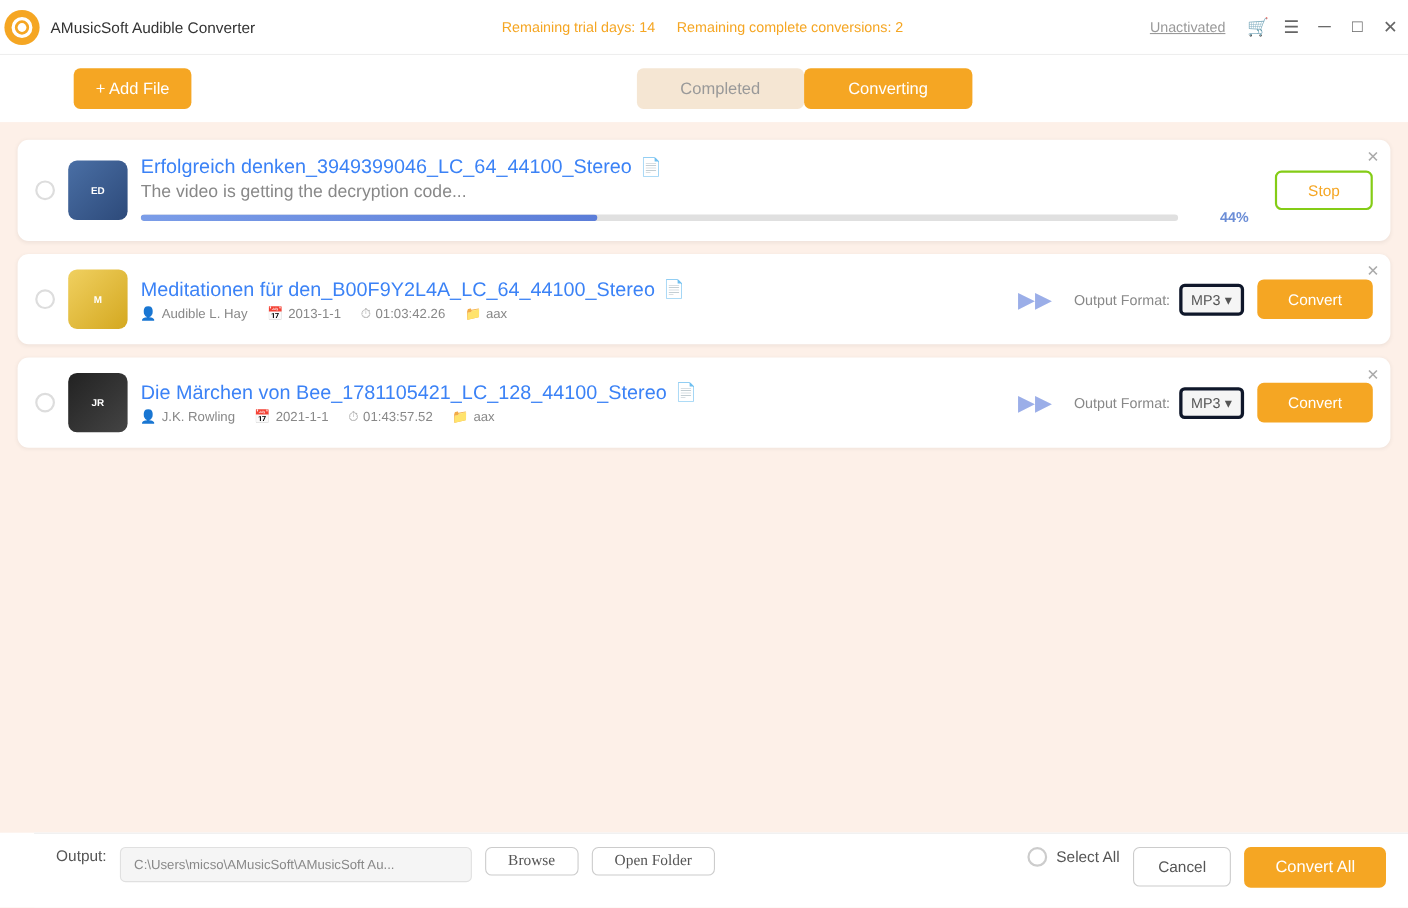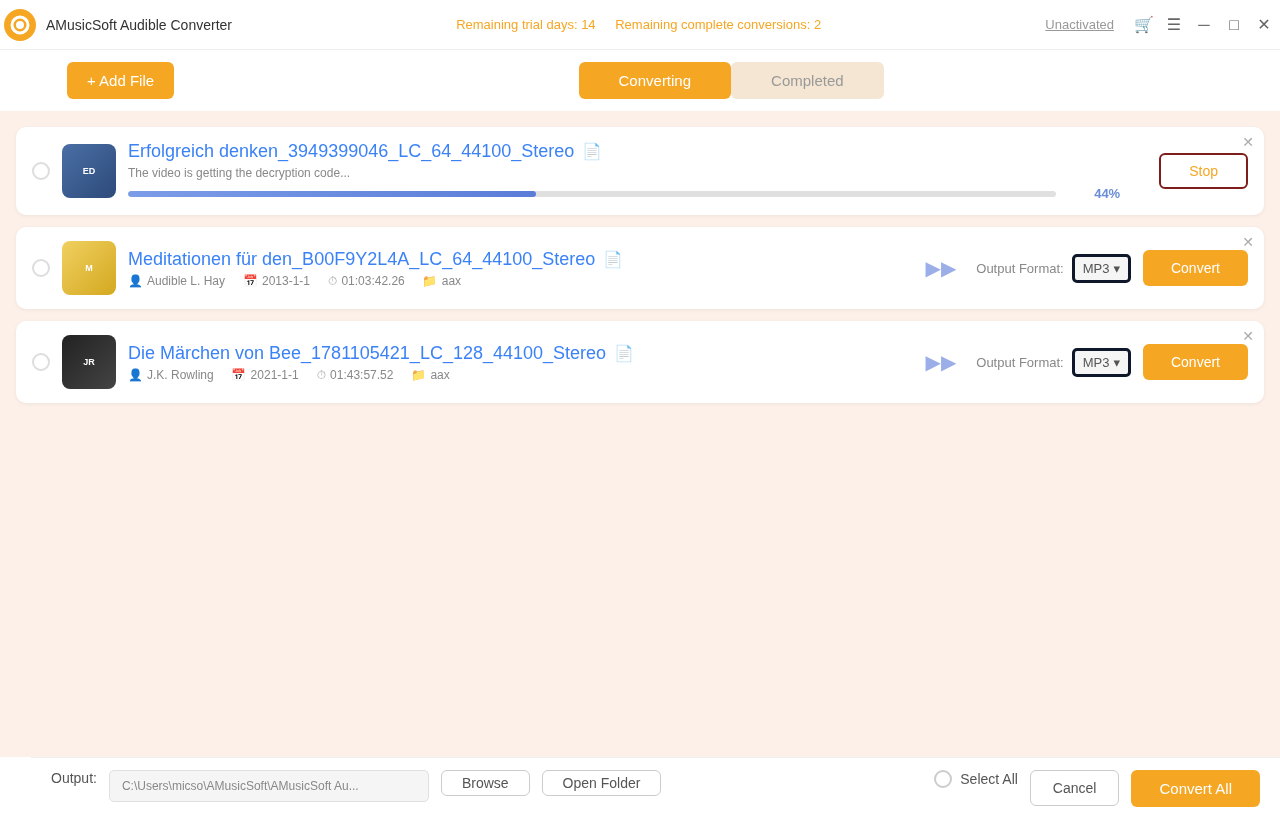--- a/index.html
+++ b/index.html
@@ -172,21 +172,21 @@
       font-weight: 500;
       color: #3b82f6;
     }
     .card-doc-icon {
       color: #6b8dd6;
       font-size: 16px;
     }
 
     
     .card-status {
-      font-size: 12px;
+      font-size: 16px;
       color: #888;
       margin-bottom: 6px;
     }
     .progress-row {
       display: flex;
       align-items: center;
       gap: 24px;
     }
     .progress-bar-bg {
       flex: 1;
@@ -203,28 +203,28 @@
     .progress-pct {
       font-size: 13px;
       color: #6b8dd6;
       font-weight: 600;
       width: 40px;
       text-align: right;
     }
     .stop-btn {
       background: #fff;
       color: #f5a623;
-      border: 2px solid #7f1d1d;
+      border: 2px solid #84cc16;
       padding: 8px 28px;
       border-radius: 6px;
       font-size: 14px;
       font-weight: 500;
       cursor: pointer;
       white-space: nowrap;
-      margin-left: 27px;
+      margin-left: 12px;
       text-align: right;
     }
 
     
     .card-meta {
       display: flex;
       gap: 18px;
       font-size: 12px;
       color: #888;
       margin-top: 4px;
@@ -317,20 +317,21 @@
       text-overflow: ellipsis;
     }
     .browse-btn, .open-folder-btn {
       background: #fff;
       color: #555;
       border: 1px solid #ccc;
       padding: 4px 20px;
       border-radius: 6px;
       font-size: 14px;
       cursor: pointer;
+      font-family: Liberation Serif, serif;
     }
 
     .select-all-area {
       display: flex;
       align-items: center;
       gap: 8px;
       margin-left: auto;
     }
     .select-all-radio {
       width: 18px; height: 18px;
@@ -398,22 +399,22 @@
     <div class="titlebar-icon">☰</div>
     <div class="titlebar-icon">─</div>
     <div class="titlebar-icon">□</div>
     <div class="titlebar-icon close">✕</div>
   </div>
 </div>
 
 <div class="toolbar">
   <button class="add-file-btn">+ Add File</button>
   <div class="tab-group">
+    <button class="tab-btn inactive">Completed</button>
     <button class="tab-btn active">Converting</button>
-    <button class="tab-btn inactive">Completed</button>
   </div>
 </div>
 
 <div class="main-content">
 
   <div class="file-card">
     <span class="close-x">✕</span>
     <div class="card-top">
       <div class="card-checkbox"></div>
       <div class="card-thumb thumb-1">

